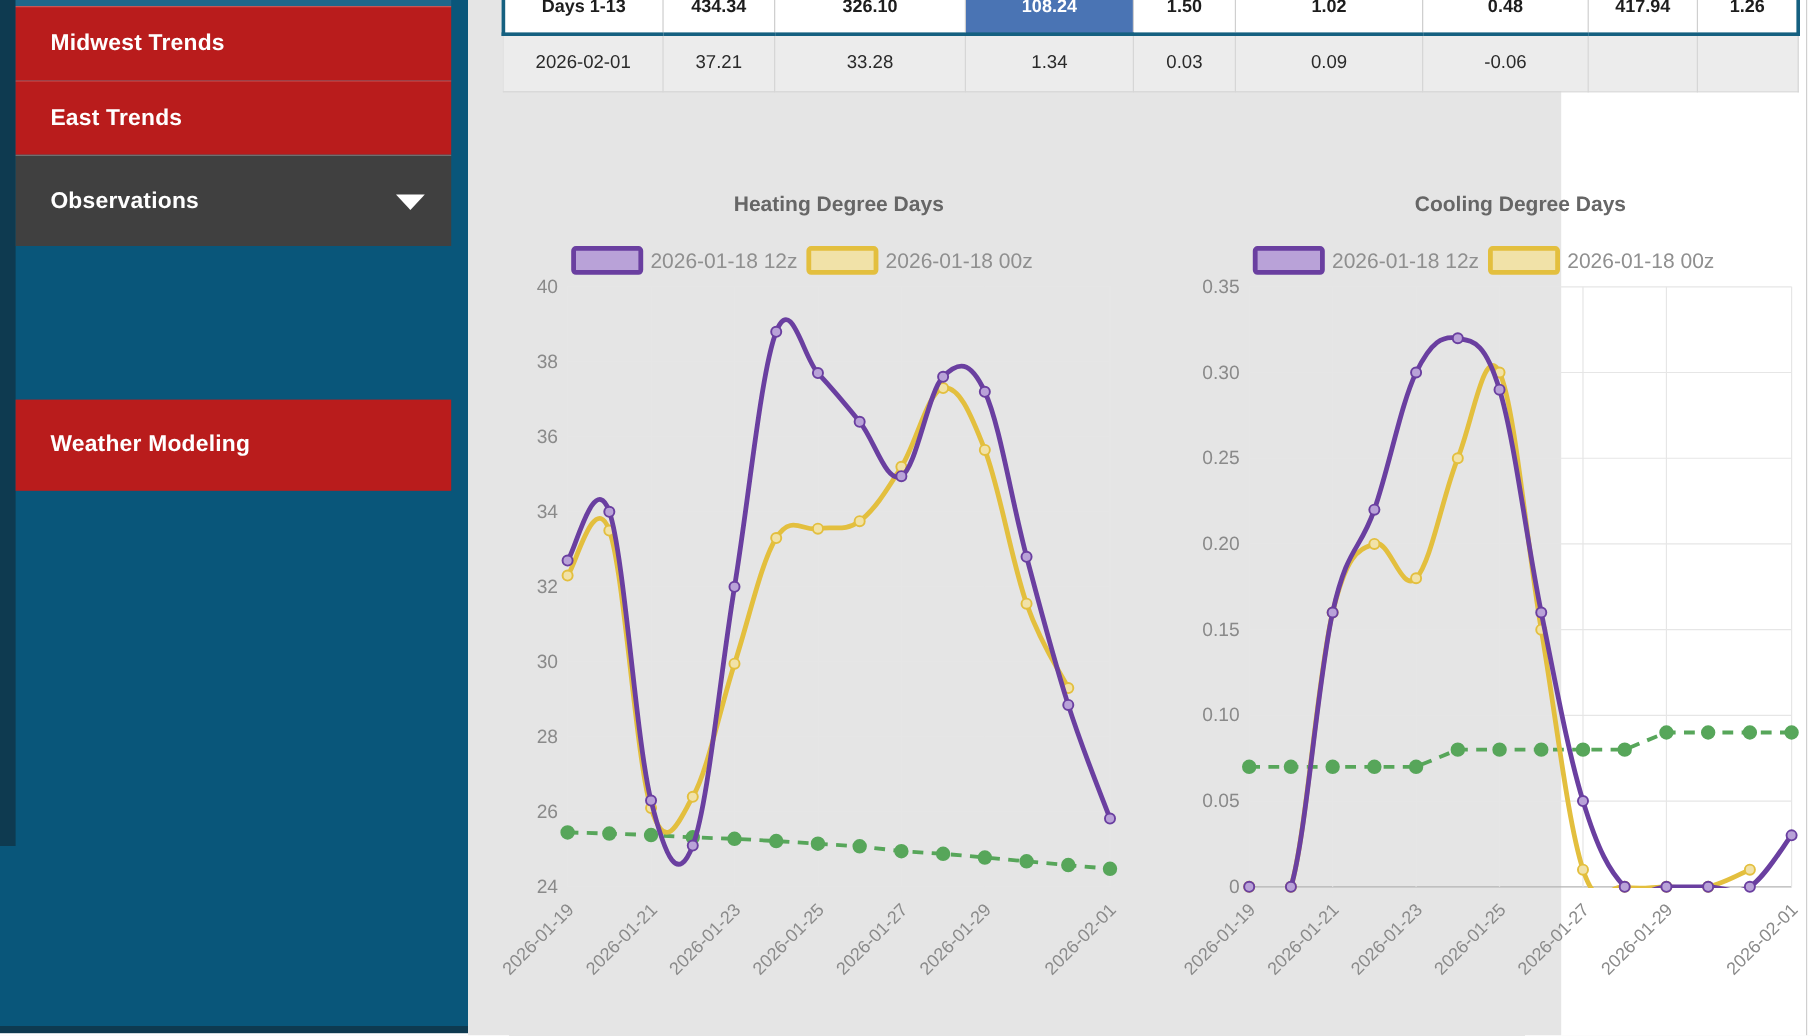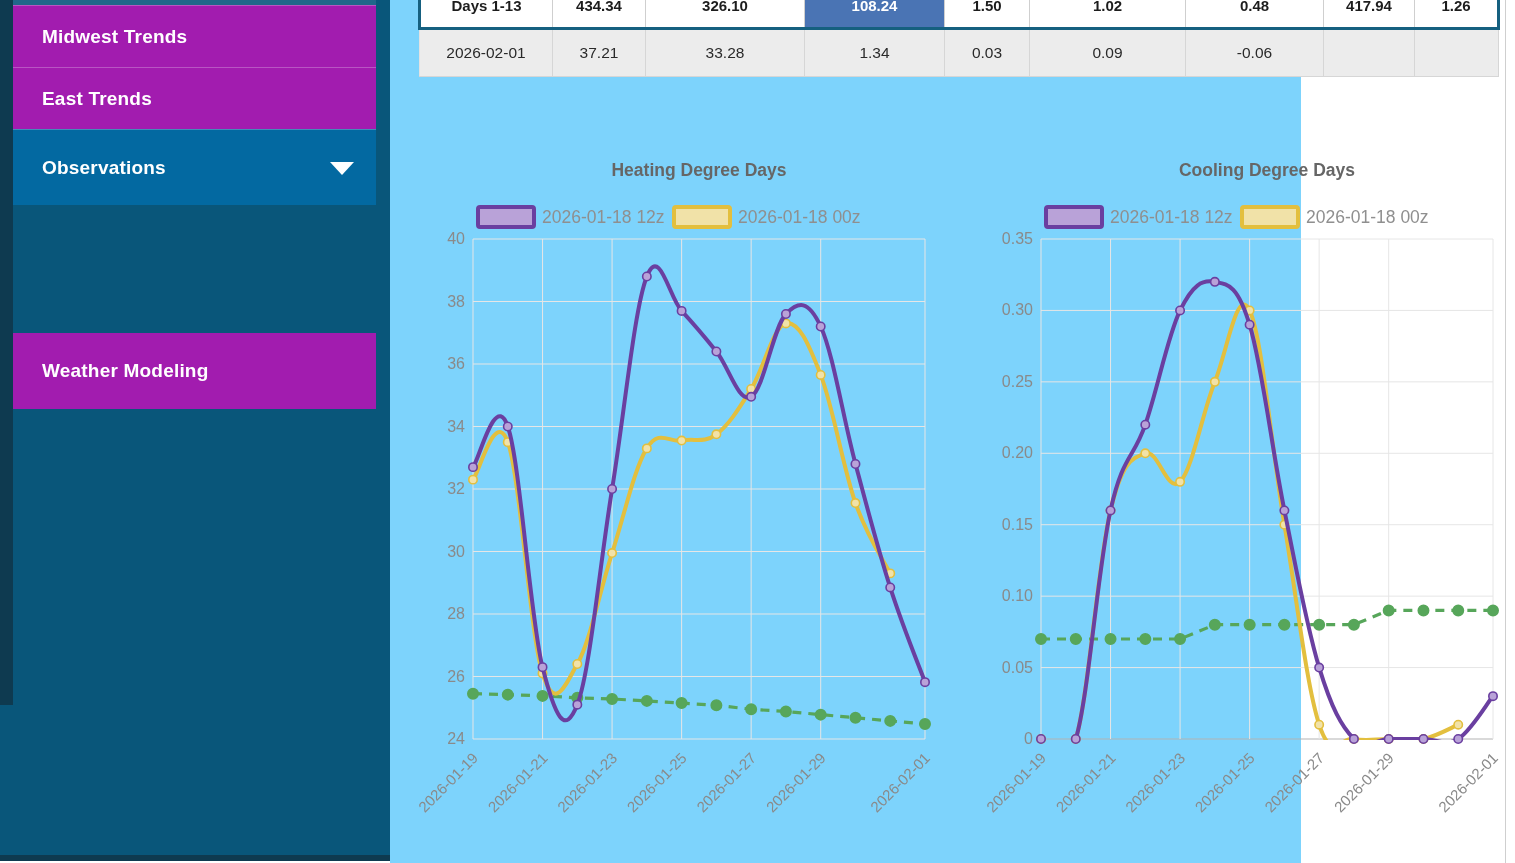--- a/index.html
+++ b/index.html
@@ -7,34 +7,34 @@
     font-family:"Liberation Sans","DejaVu Sans",sans-serif; }
   .page { position:relative; width:1515px; height:863px; background:#fff; overflow:hidden; }
 
   
   .sidebar { position:absolute; left:0; top:0; width:390px; height:855px; background:#09567a; }
   .edge-strip { position:absolute; left:0; top:0; width:13px; height:705px; background:#0e3a50; }
   .menu { position:absolute; left:13px; width:363px; }
   .menu-group-1 { top:0; }
   .menu-group-2 { top:293px;margin-top:40px; }
   .item-sliver { height:5px; background:#20678a; }
-  .item { position:relative; height:62px; background:#a21caf; display:flex; align-items:center;
+  .item { position:relative; height:62px; background:#b91c1c; display:flex; align-items:center;
     padding-left:29px; cursor:pointer; }
   .item + .item { border-top:1px solid rgba(255,255,255,0.25); }
   .item-sliver + .item { border-top:1px solid rgba(255,255,255,0.25); }
   .item span.lbl { color:#fff; font-size:19px; font-weight:600; letter-spacing:0.2px; }
   .item.tall { height:76px; }
-  .item.active { background:#0369a1; height:76px; }
+  .item.active { background:#404040; height:76px; }
   .caret { position:absolute; right:22px; top:50%; margin-top:-6px; width:0; height:0;
     border-left:12px solid transparent; border-right:12px solid transparent;
     border-top:13px solid #ffffff; }
   .sidebar-bottom-bar { position:absolute; left:0; top:855px; width:390px; height:6px; background:#0e3a50; }
 
   
-  .main { position:absolute; left:390px; top:0; width:911px; height:863px; background:#7dd3fc; }
+  .main { position:absolute; left:390px; top:0; width:911px; height:863px; background:#e5e5e5; }
   .page-right-line { position:absolute; left:1115px; top:0; width:1px; height:863px; background:#cfcfcf; }
 
   
   table.summary-table { position:absolute; left:28px; top:-16px; width:1079px;
     border-collapse:collapse; table-layout:fixed; }
   table.summary-table td { text-align:center; vertical-align:middle; font-size:15px; color:#1d1d1d; }
   tr.r1 td { height:44px; background:#ffffff; font-weight:bold;
     border-right:1px solid #cfcfcf; border-bottom:3px solid #156080; }
   tr.r1 td:first-child { border-left:3px solid #156080; }
   tr.r1 td:last-child  { border-right:3px solid #156080; }

